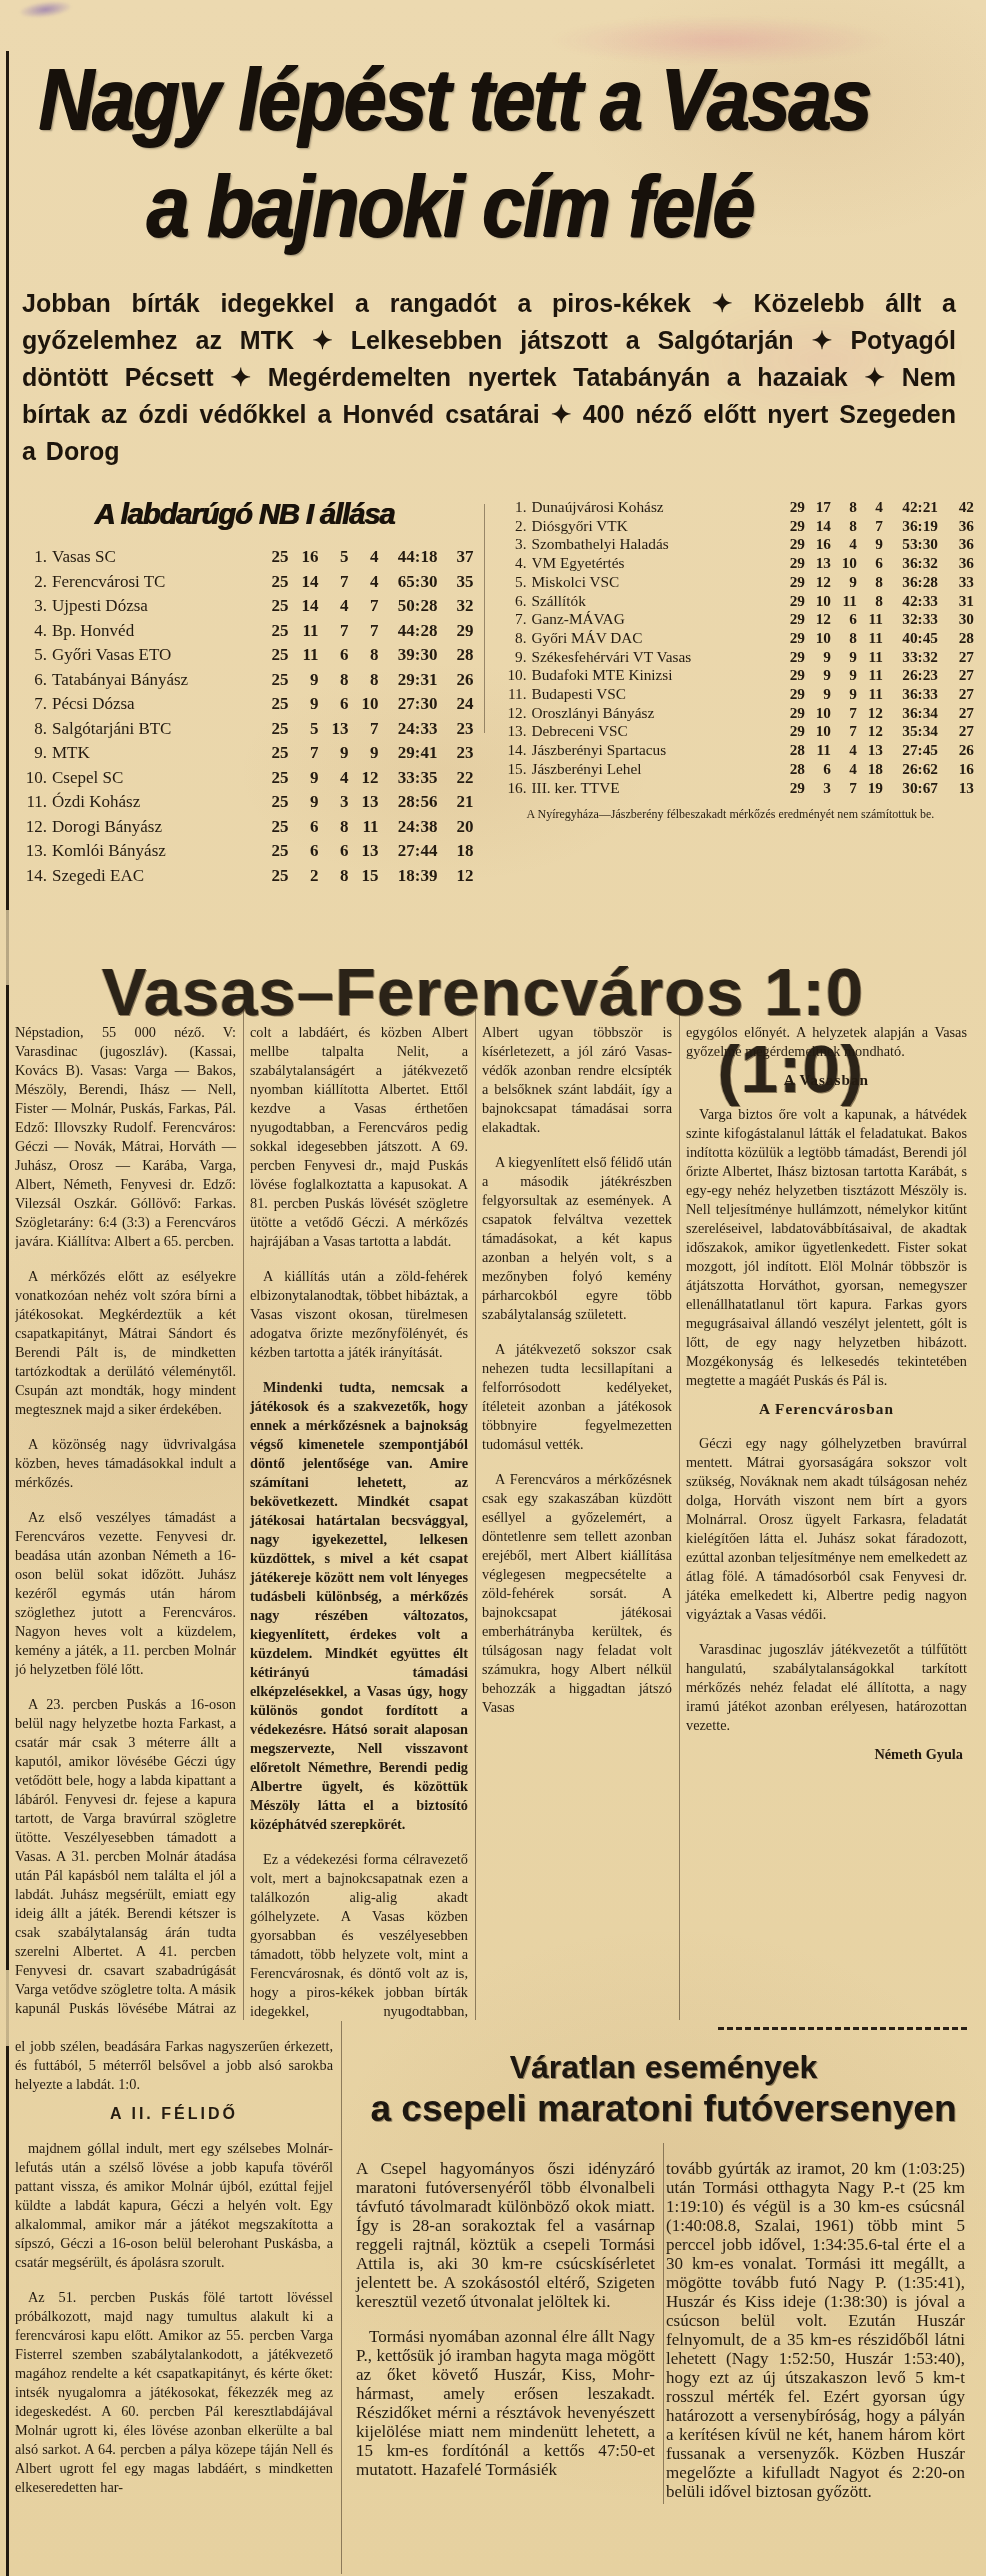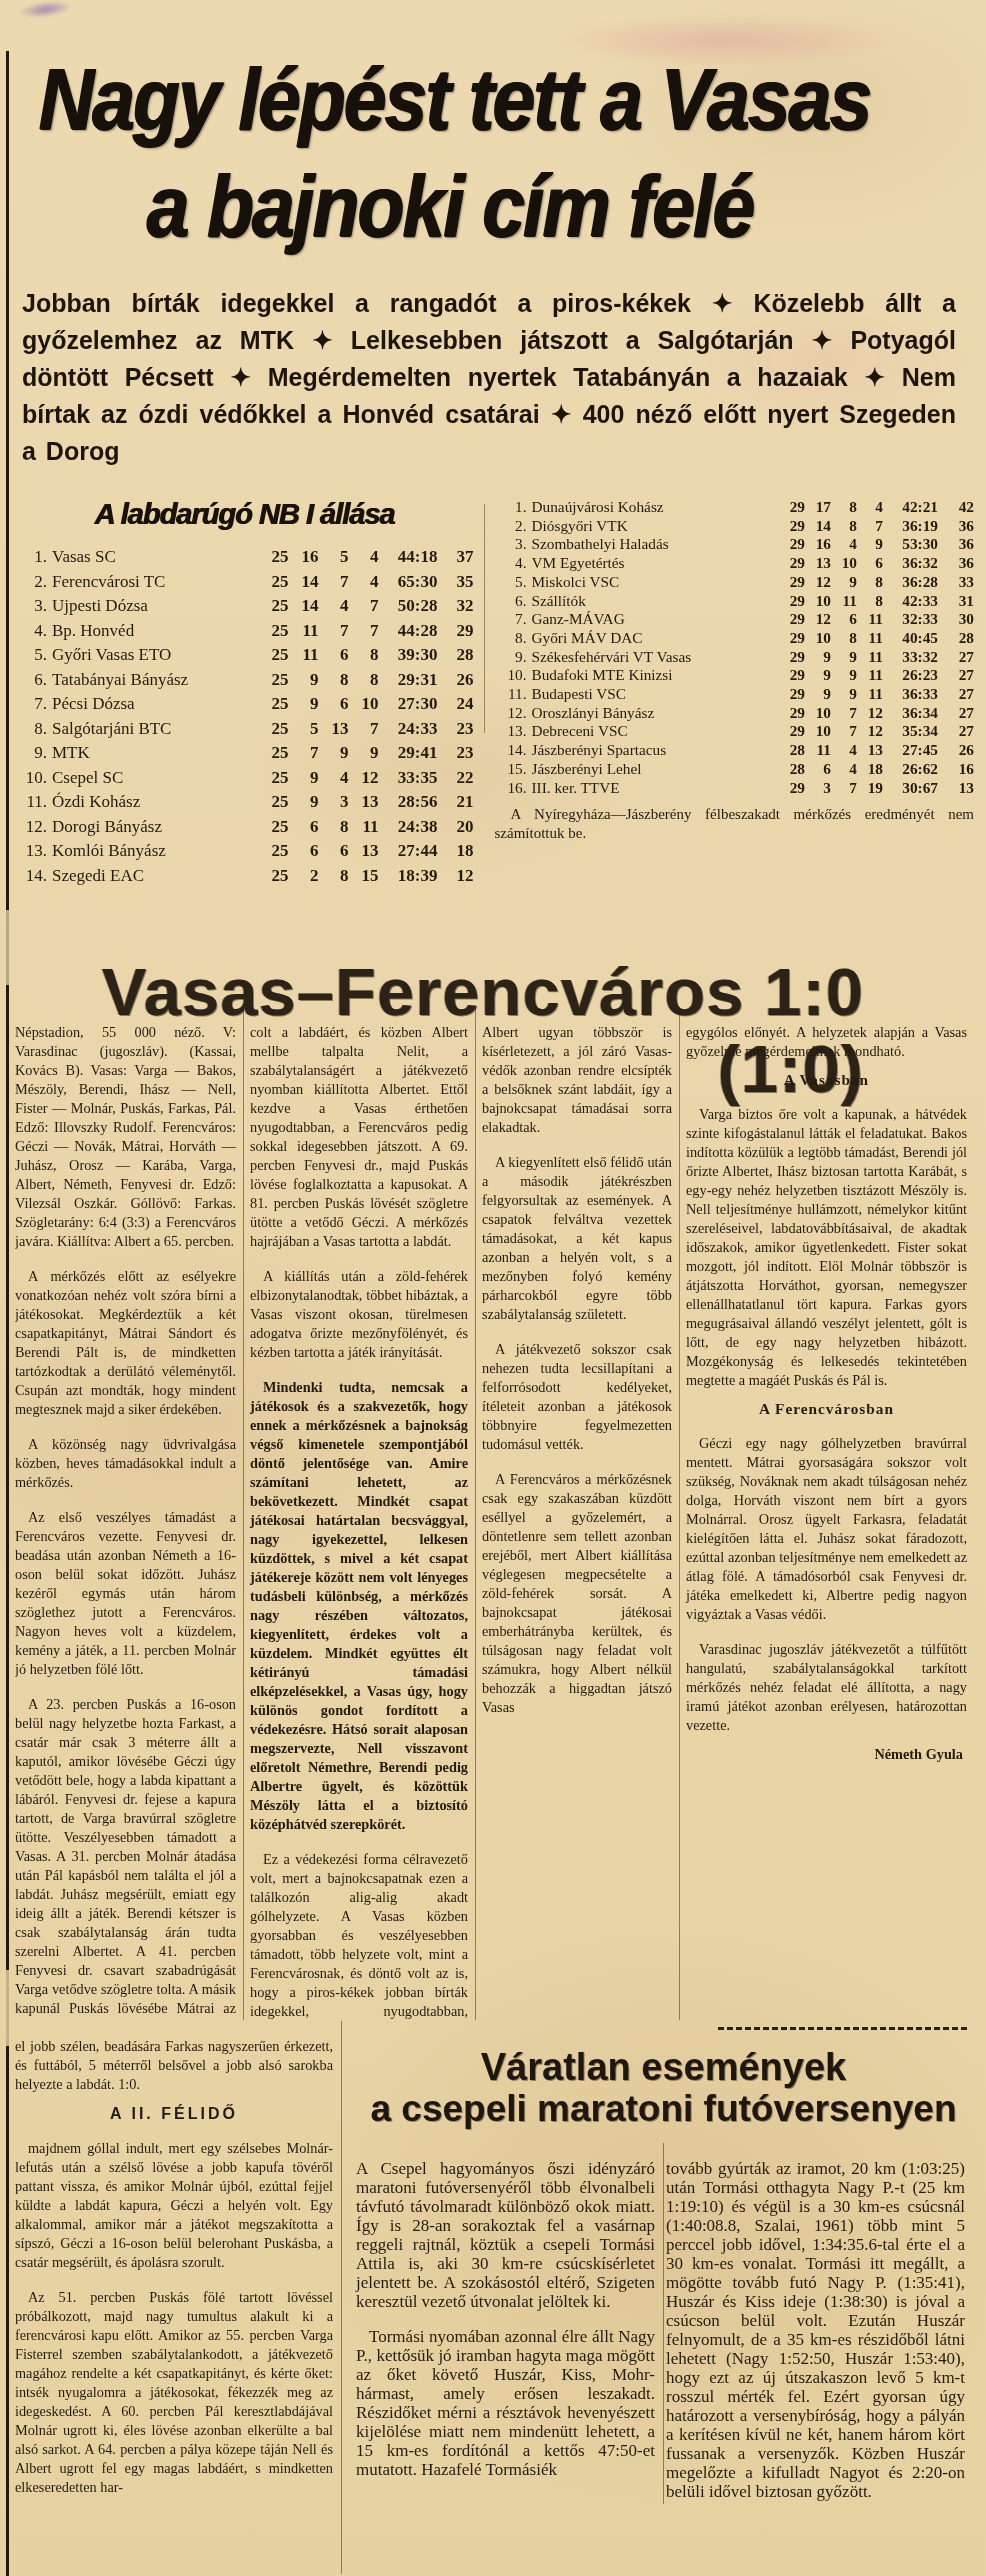--- a/index.html
+++ b/index.html
@@ -46,21 +46,21 @@
   .tb-left .t-row{font-size:17px; line-height:24.5px;}
   .tb-right .t-row{font-size:15.3px; line-height:18.7px;}
   .tc{white-space:nowrap;}
   .tc0{width:32px; text-align:right; padding-right:5px;}
   .tc1{flex:1; overflow:hidden;}
   .tc2,.tc3,.tc4,.tc5{width:30px; text-align:right; font-weight:700;}
   .tb-right .tc2,.tb-right .tc3,.tb-right .tc4,.tb-right .tc5{width:26px;}
   .tc6{width:59px; text-align:right; font-weight:700;}
   .tb-right .tc6{width:55px;}
   .tc7{width:36px; text-align:right; font-weight:700;}
-  .t-note{margin:8px 0 0; font-size:15px; line-height:19px; text-align:justify; text-indent:16px;}
+  .t-note{margin:8px 16px 0; font-size:12px; line-height:19px; text-align:justify; text-indent:16px;}
 
   .match-title{position:absolute; top:953px; left:15px; width:849px; text-align:right;
       font-family:"Liberation Sans", sans-serif; font-weight:700; font-size:67px; color:#2b2318;
       letter-spacing:1px; text-shadow:1px 1px 0 rgba(64,48,26,.55), -1px 0 0 rgba(64,48,26,.4);}
 
   .article{position:absolute; top:1007px; left:15px; width:959px; height:1013px; overflow:hidden;
       display:grid; grid-template-columns:229px 232px 204px 1fr;}
   .acol{overflow:hidden; font-size:14.3px; line-height:19px; text-align:justify; padding:0 7px 0 6px;}
   .acol.first{padding-left:0;}
   .acol:not(:last-child){border-right:1px solid rgba(50,36,20,.5);}
@@ -73,21 +73,21 @@
   .bottom-left{position:absolute; top:2021px; left:15px; width:318px; height:553px; overflow:hidden;
       font-size:14.3px; line-height:19px; text-align:justify;}
   .shead{text-align:center; font-family:"Liberation Sans", sans-serif; font-weight:700;
       font-size:16px; letter-spacing:3px; margin:10px 0 8px;}
 
   .mbox{position:absolute; top:2021px; left:341px; width:632px; height:553px; overflow:hidden;
       border-left:1px solid rgba(50,36,20,.5); padding-left:12px; box-sizing:border-box;}
   .box-dash{position:absolute; top:6px; right:6px; width:249px; border-top:3px dashed #2a2116;}
   .box-title{font-family:"Liberation Sans", sans-serif; font-weight:700; text-align:center;
       color:#1d1710; text-shadow:1px 1px 0 rgba(50,38,20,.45);}
-  .box-title.t1{margin-top:26px; font-size:38px; line-height:41px;}
+  .box-title.t1{margin-top:26px; font-size:32px; line-height:41px;}
   .box-title.t2{font-size:37px; line-height:41px; margin-bottom:14px;}
   .box-cols{display:flex;}
   .bcol{width:50%; font-size:17px; line-height:19px; text-align:justify; padding:0 8px 0 2px;}
   .bcol:first-child{border-right:1px solid rgba(50,36,20,.5);}
 </style>
 </head>
 <body>
 
 <div class="page">
   <div class="edge-line"></div>

